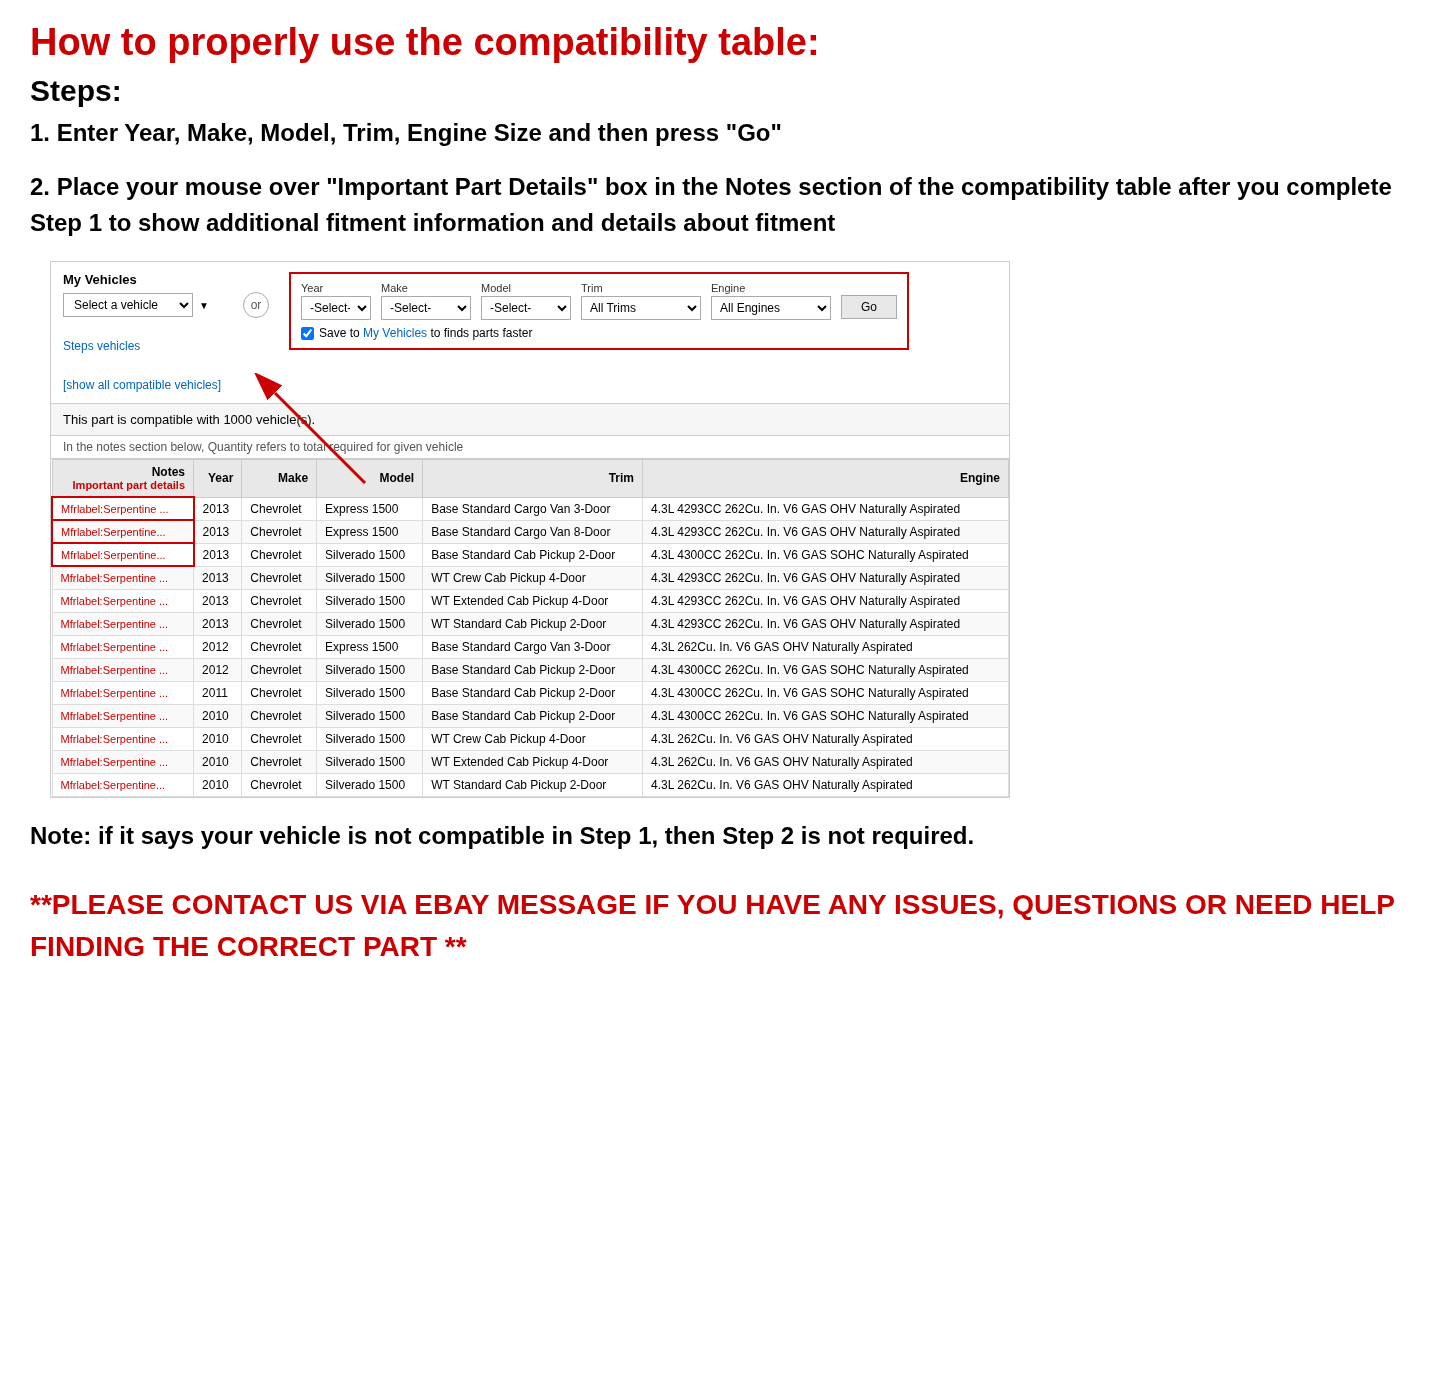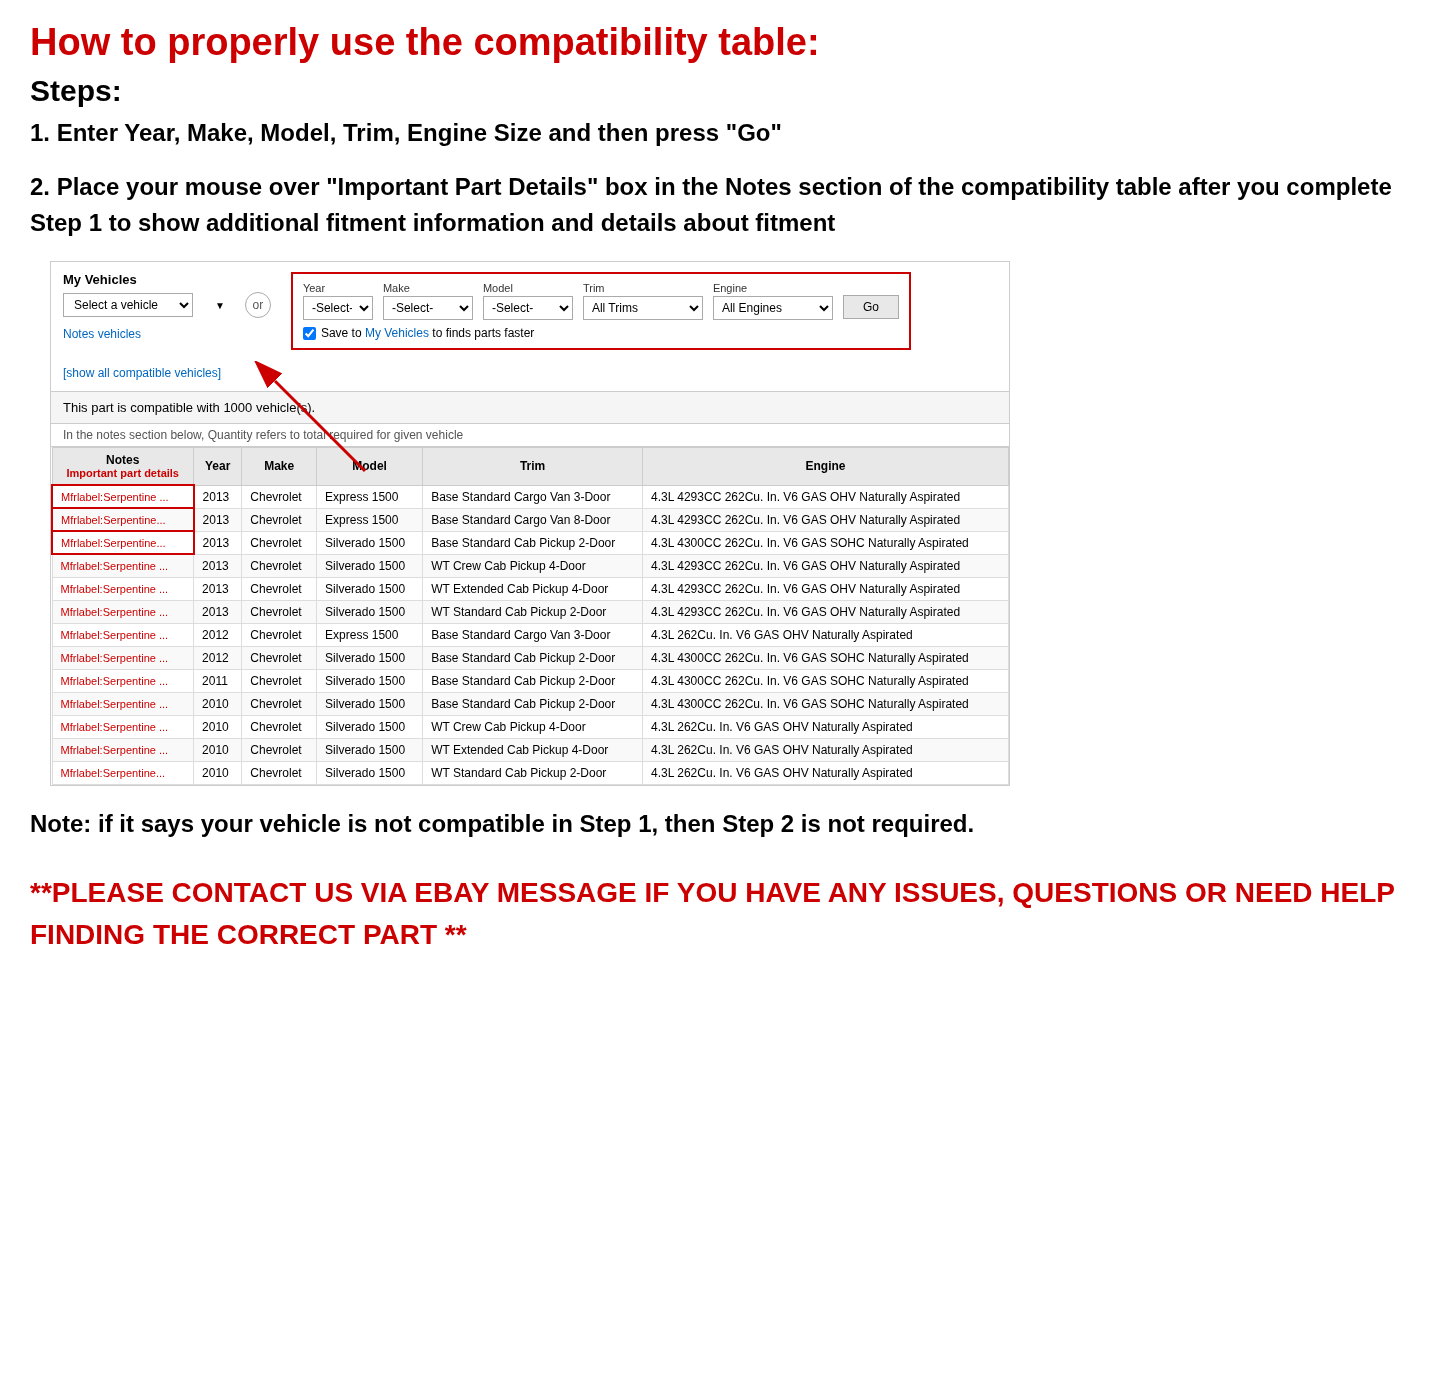--- a/index.html
+++ b/index.html
@@ -76,22 +76,22 @@
 
     .my-vehicles-label {
       font-size: 13px;
       font-weight: bold;
       margin-bottom: 6px;
     }
 
     .vehicle-select-row {
       display: flex;
       align-items: center;
-      gap: 22px;
-      margin-bottom: 10px;
+      gap: 6px;
+      margin-bottom: 22px;
     }
 
     .vehicle-select {
       border: 1px solid #aaa;
       padding: 3px 6px;
       font-size: 12px;
       width: 130px;
       background: #fff;
     }
 
@@ -218,21 +218,21 @@
     .compat-table {
       width: 100%;
       border-collapse: collapse;
       font-size: 12px;
     }
 
     .compat-table th {
       background: #e8e8e8;
       border: 1px solid #ccc;
       padding: 5px 8px;
-      text-align: center;
+      text-align: right;
       font-size: 12px;
     }
 
     .compat-table td {
       border: 1px solid #ddd;
       padding: 4px 8px;
       font-size: 12px;
     }
 
     .compat-table tr:nth-child(even) td {
@@ -285,21 +285,21 @@
   <div class="compat-body">
 
     <div class="my-vehicles-section">
       <div class="my-vehicles-label">My Vehicles</div>
       <div class="vehicle-select-row">
         <select class="vehicle-select">
           <option>Select a vehicle</option>
         </select>
         <span class="chevron-icon">▼</span>
       </div>
-      <a class="manage-link" href="#">Notes vehicles</a>
+      <a class="manage-link" href="#">Steps vehicles</a>
       <br>
       <a class="show-all-link" href="#">[show all compatible vehicles]</a>
     </div>
 
     <div class="or-circle">or</div>
 
     <div class="year-make-section">
       <div class="ym-row">
         <div class="ym-field">
           <span class="ym-label">Year</span>

